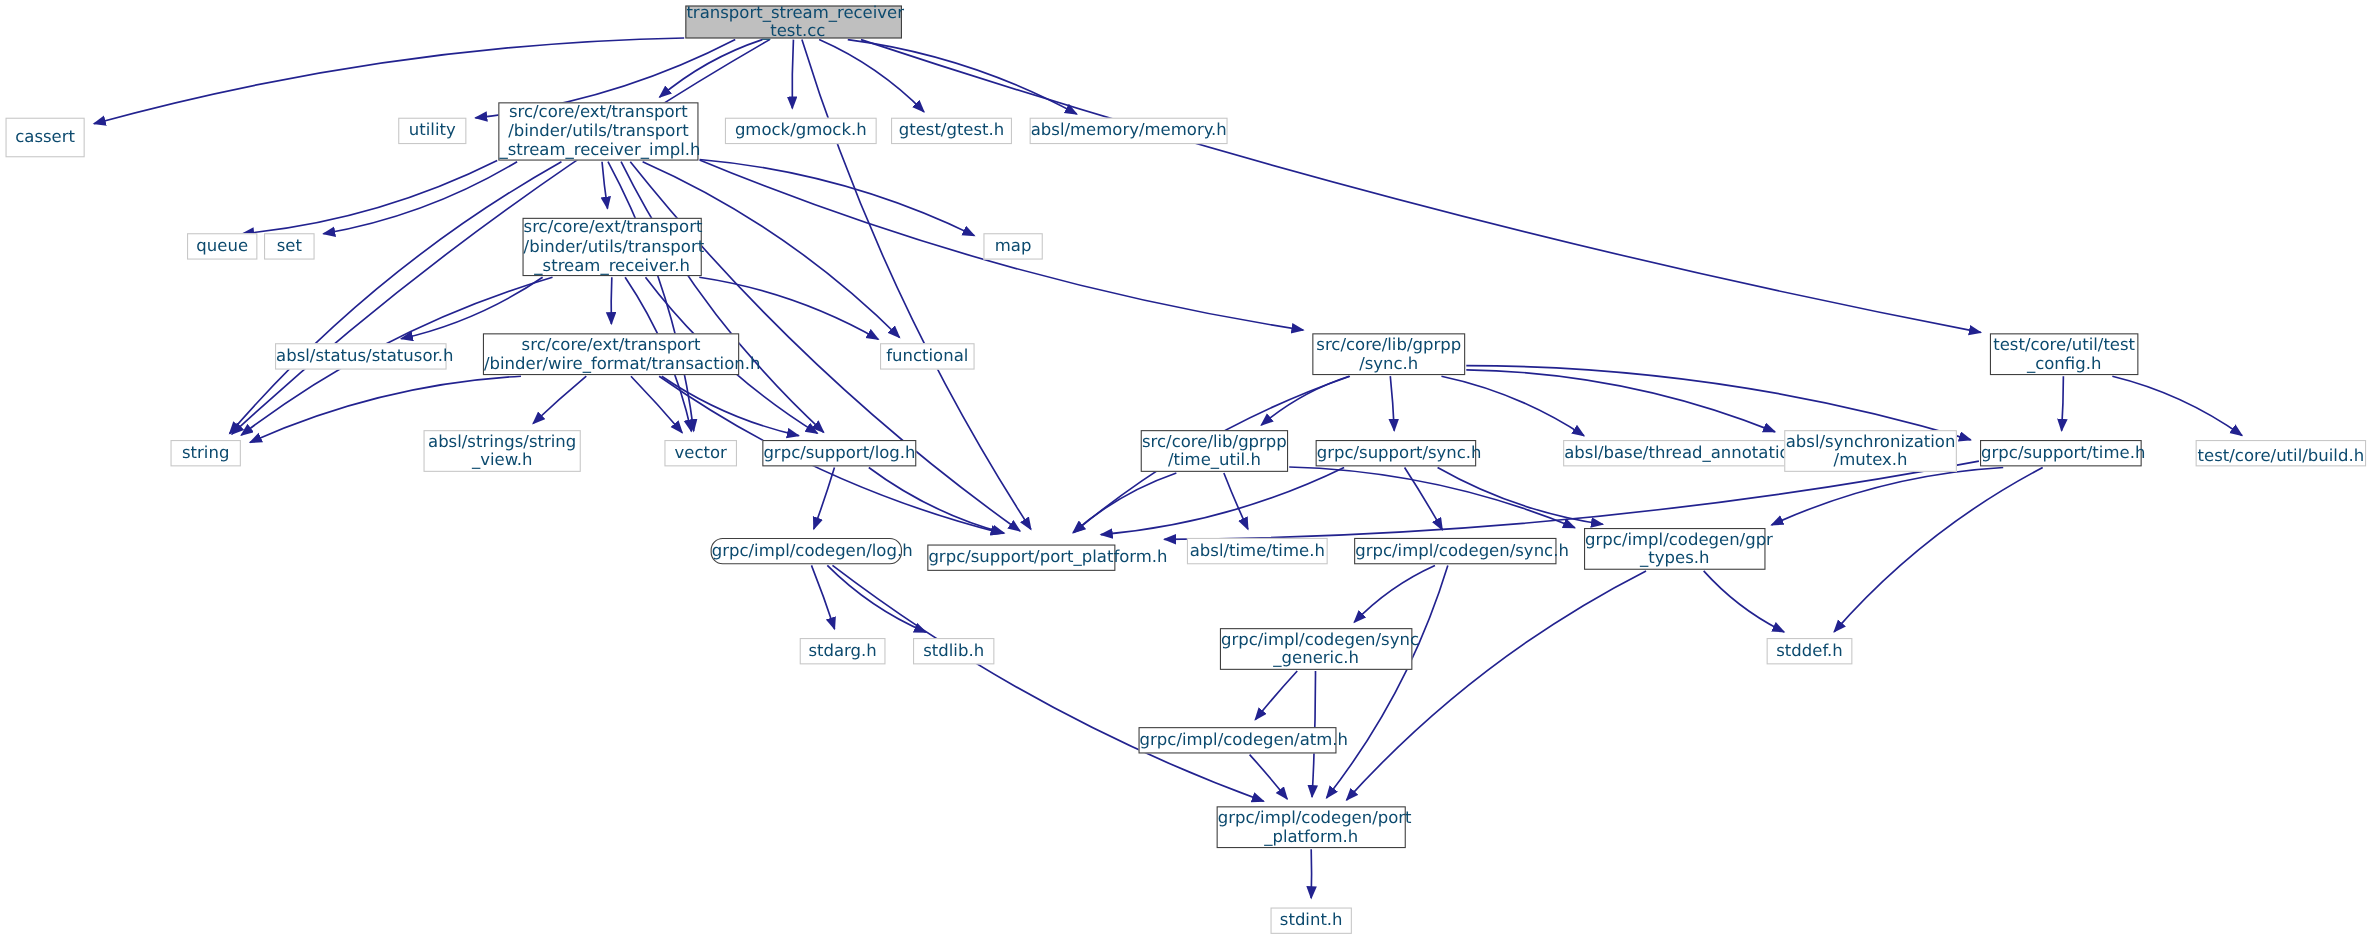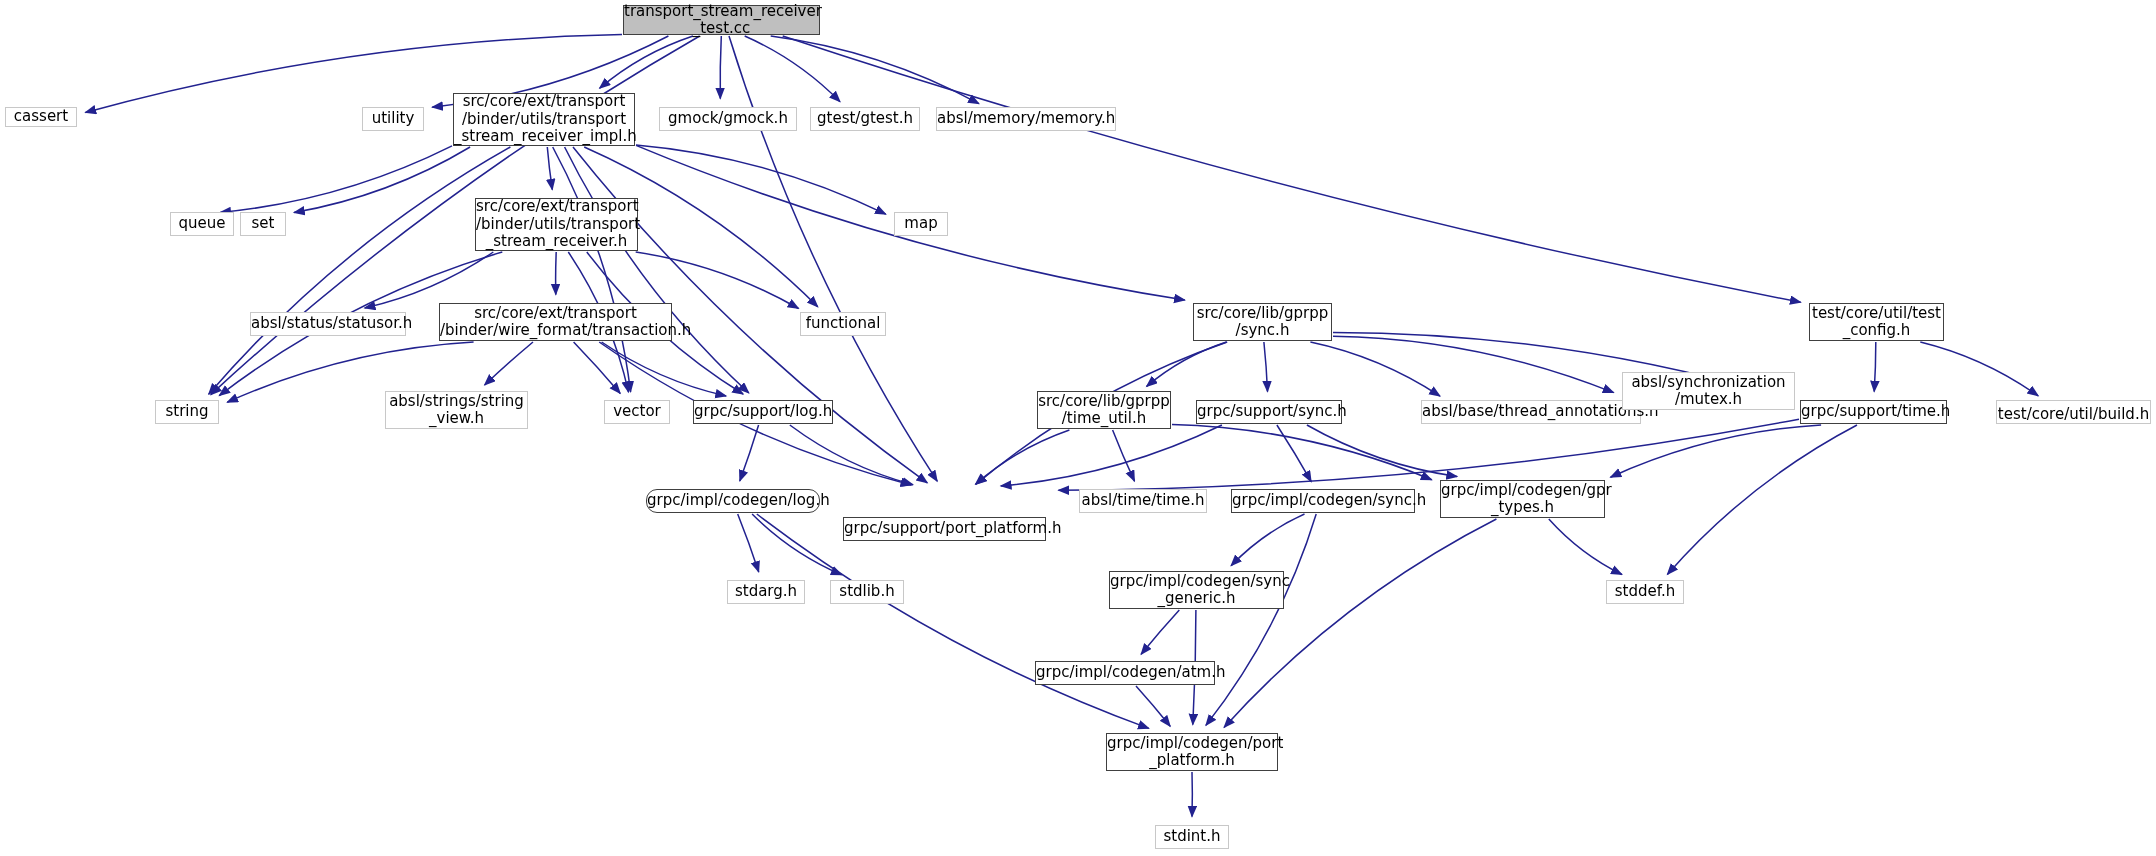--- a/index.html
+++ b/index.html
@@ -1,21 +1,21 @@
 <!DOCTYPE html>
 <html><head>
 <meta charset="utf-8">
 <style>
   html,body{margin:0;padding:0;background:#ffffff;}
   #stage{position:relative;width:2156px;height:856px;overflow:hidden;
          font-family:"DejaVu Sans","Liberation Sans",sans-serif;background:#ffffff;}
   #edges{position:absolute;left:0;top:0;width:2156px;height:856px;pointer-events:none;}
   .node{position:absolute;box-sizing:border-box;display:flex;align-items:center;
         justify-content:center;text-align:center;background:#ffffff;
-        color:#000000;line-height:1.16;white-space:pre;}
+        color:#0c4a6e;line-height:1.16;white-space:pre;}
   .node .lbl{display:block;width:100%;padding:0 4px;}
   .n-plain{border:1px solid #c8c8c8;font-size:15px;}
   .n-bold{border:1.6px solid #404040;font-size:15px;}
   .n-root{border:1.6px solid #404040;background:#bfbfbf;font-size:15px;}
 </style>
 </head>
 <body>
 
 <div id="stage">
   <svg id="edges" viewBox="0 0 2156 856">
@@ -83,21 +83,21 @@
         <path d="M1821.1,425.0 Q1710.9,431.5 1610.5,477.2" marker-end="url(#ah)"></path>
         <path d="M1857.0,425.0 Q1748.3,482.1 1667.4,574.4" marker-end="url(#ah)"></path>
         <path d="M1875.8,342.0 Q1875.8,366.8 1874.2,391.5" marker-end="url(#ah)"></path>
         <path d="M1920.3,342.0 Q1984.4,357.7 2038.2,395.9" marker-end="url(#ah)"></path>
         <path d="M1192.0,772.0 Q1192.7,794.3 1192.0,816.5" marker-end="url(#ah)"></path>
       </g>
   </svg>
   <div id="node-layer">
       <div class="node n-root" style="left: 623px; top: 5px; width: 197px; height: 30px;"><span class="lbl">transport_stream_receiver
 _test.cc</span></div>
-      <div class="node n-plain" style="left: 5px; top: 107px; width: 72px; height: 20px;"><span class="lbl">cassert</span></div>
+      <div class="node n-plain" style="left: 5px; top: 107px; width: 72px; height: 36px;"><span class="lbl">cassert</span></div>
       <div class="node n-plain" style="left: 362px; top: 107px; width: 62px; height: 24px;"><span class="lbl">utility</span></div>
       <div class="node n-bold" style="left: 453px; top: 93px; width: 182px; height: 53px;"><span class="lbl">src/core/ext/transport
 /binder/utils/transport
 _stream_receiver_impl.h</span></div>
       <div class="node n-plain" style="left: 659px; top: 107px; width: 138px; height: 24px;"><span class="lbl">gmock/gmock.h</span></div>
       <div class="node n-plain" style="left: 810px; top: 107px; width: 110px; height: 24px;"><span class="lbl">gtest/gtest.h</span></div>
       <div class="node n-plain" style="left: 936px; top: 107px; width: 180px; height: 24px;"><span class="lbl">absl/memory/memory.h</span></div>
       <div class="node n-plain" style="left: 148px; top: 212px; width: 64px; height: 24px; margin-left: 22px;"><span class="lbl">queue</span></div>
       <div class="node n-plain" style="left: 240px; top: 212px; width: 46px; height: 24px;"><span class="lbl">set</span></div>
       <div class="node n-bold" style="left: 475px; top: 198px; width: 163px; height: 53px;"><span class="lbl">src/core/ext/transport
@@ -114,26 +114,26 @@
 /sync.h</span></div>
       <div class="node n-plain" style="left: 155px; top: 400px; width: 64px; height: 24px;"><span class="lbl">string</span></div>
       <div class="node n-plain" style="left: 385px; top: 391px; width: 143px; height: 38px;"><span class="lbl">absl/strings/string
 _view.h</span></div>
       <div class="node n-plain" style="left: 604px; top: 400px; width: 66px; height: 24px;"><span class="lbl">vector</span></div>
       <div class="node n-bold" style="left: 693px; top: 400px; width: 140px; height: 24px;"><span class="lbl">grpc/support/log.h</span></div>
       <div class="node n-bold" style="left: 1037px; top: 391px; width: 134px; height: 38px;"><span class="lbl">src/core/lib/gprpp
 /time_util.h</span></div>
       <div class="node n-bold" style="left: 1196px; top: 400px; width: 146px; height: 24px;"><span class="lbl">grpc/support/sync.h</span></div>
       <div class="node n-plain" style="left: 1421px; top: 400px; width: 220px; height: 24px;"><span class="lbl">absl/base/thread_annotations.h</span></div>
-      <div class="node n-plain" style="left: 1622px; top: 372px; width: 173px; height: 38px;"><span class="lbl">absl/synchronization
+      <div class="node n-plain" style="left: 1622px; top: 391px; width: 157px; height: 38px;"><span class="lbl">absl/synchronization
 /mutex.h</span></div>
       <div class="node n-bold" style="left: 1800px; top: 400px; width: 147px; height: 24px;"><span class="lbl">grpc/support/time.h</span></div>
       <div class="node n-plain" style="left: 1996px; top: 400px; width: 155px; height: 24px; align-items: flex-end;"><span class="lbl">test/core/util/build.h</span></div>
       <div class="node n-bold" style="left: 646px; top: 489px; width: 174px; height: 24px; border-radius: 11px;"><span class="lbl">grpc/impl/codegen/log.h</span></div>
-      <div class="node n-bold" style="left: 843px; top: 517px; width: 203px; height: 24px;"><span class="lbl">grpc/support/port_platform.h</span></div>
+      <div class="node n-bold" style="left: 843px; top: 495px; width: 171px; height: 24px;"><span class="lbl">grpc/support/port_platform.h</span></div>
       <div class="node n-plain" style="left: 1079px; top: 489px; width: 128px; height: 24px;"><span class="lbl">absl/time/time.h</span></div>
       <div class="node n-bold" style="left: 1231px; top: 489px; width: 184px; height: 24px;"><span class="lbl">grpc/impl/codegen/sync.h</span></div>
       <div class="node n-bold" style="left: 1440px; top: 480px; width: 165px; height: 38px; text-align: center;"><span class="lbl">grpc/impl/codegen/gpr
 _types.h</span></div>
       <div class="node n-plain" style="left: 727px; top: 580px; width: 78px; height: 24px;"><span class="lbl">stdarg.h</span></div>
       <div class="node n-plain" style="left: 830px; top: 580px; width: 74px; height: 24px;"><span class="lbl">stdlib.h</span></div>
       <div class="node n-bold" style="left: 1109px; top: 571px; width: 175px; height: 38px;"><span class="lbl">grpc/impl/codegen/sync
 _generic.h</span></div>
       <div class="node n-plain" style="left: 1606px; top: 580px; width: 78px; height: 24px;"><span class="lbl">stddef.h</span></div>
       <div class="node n-bold" style="left: 1035px; top: 661px; width: 180px; height: 24px;"><span class="lbl">grpc/impl/codegen/atm.h</span></div>

